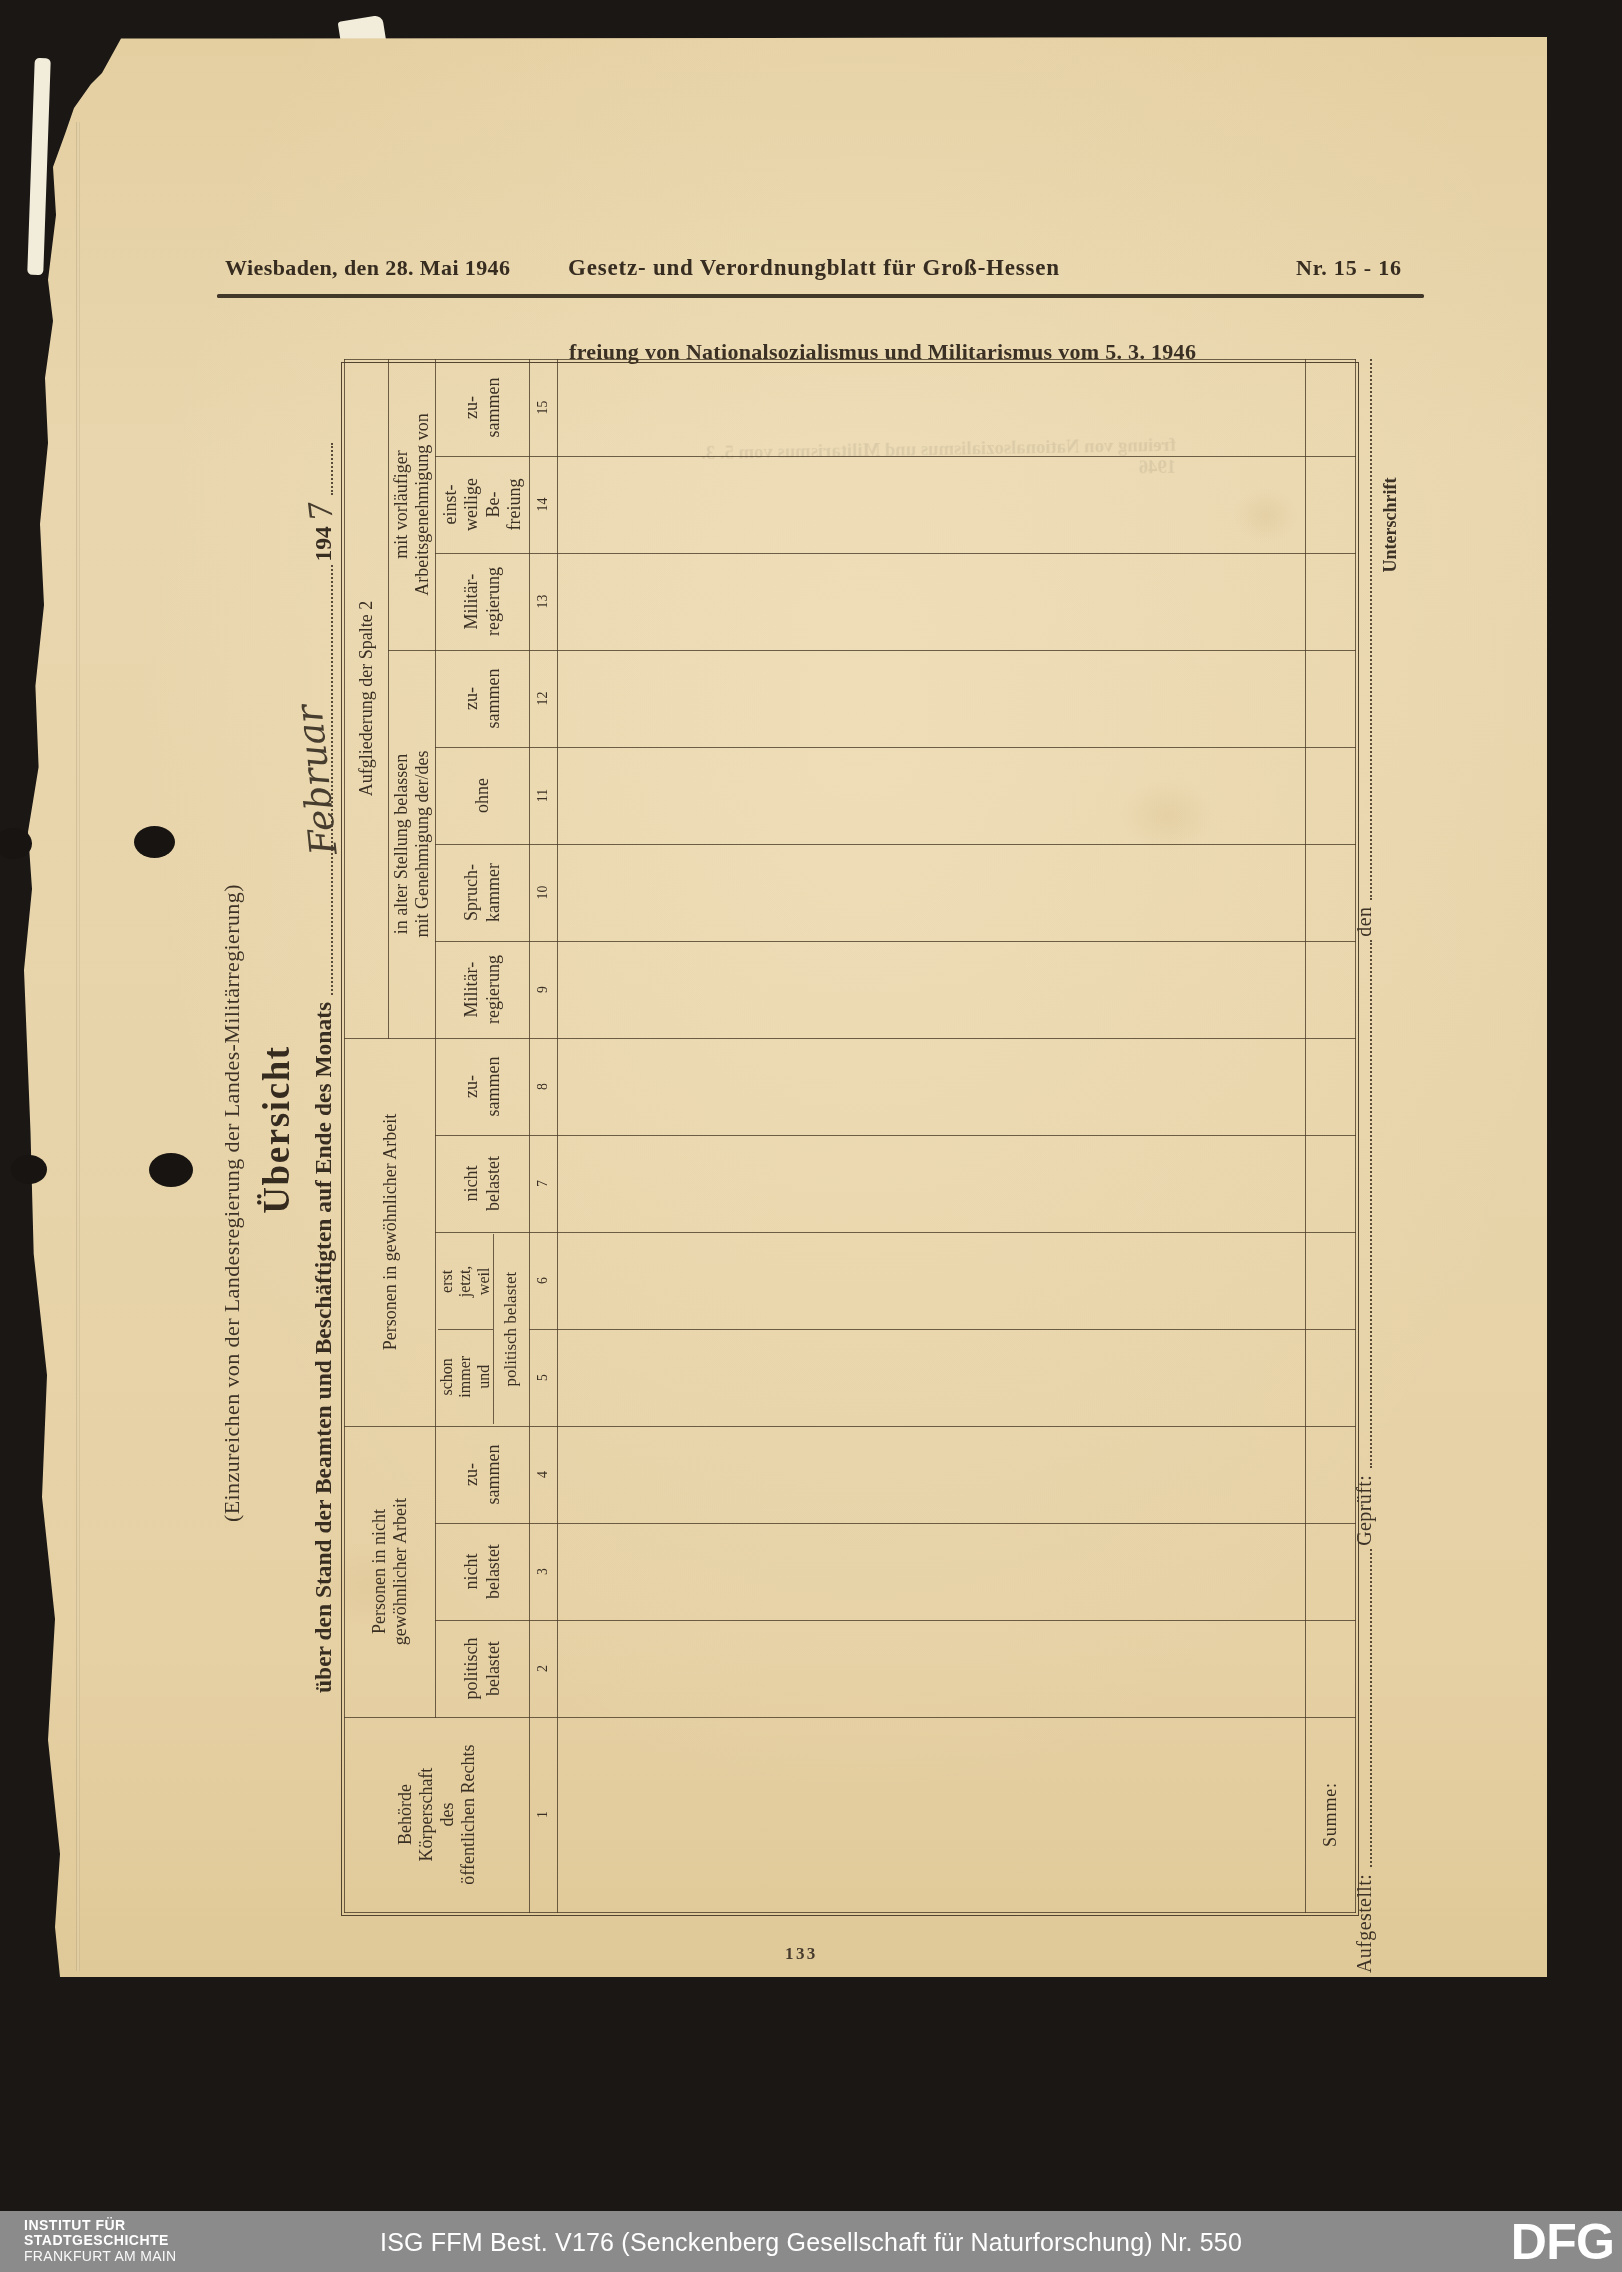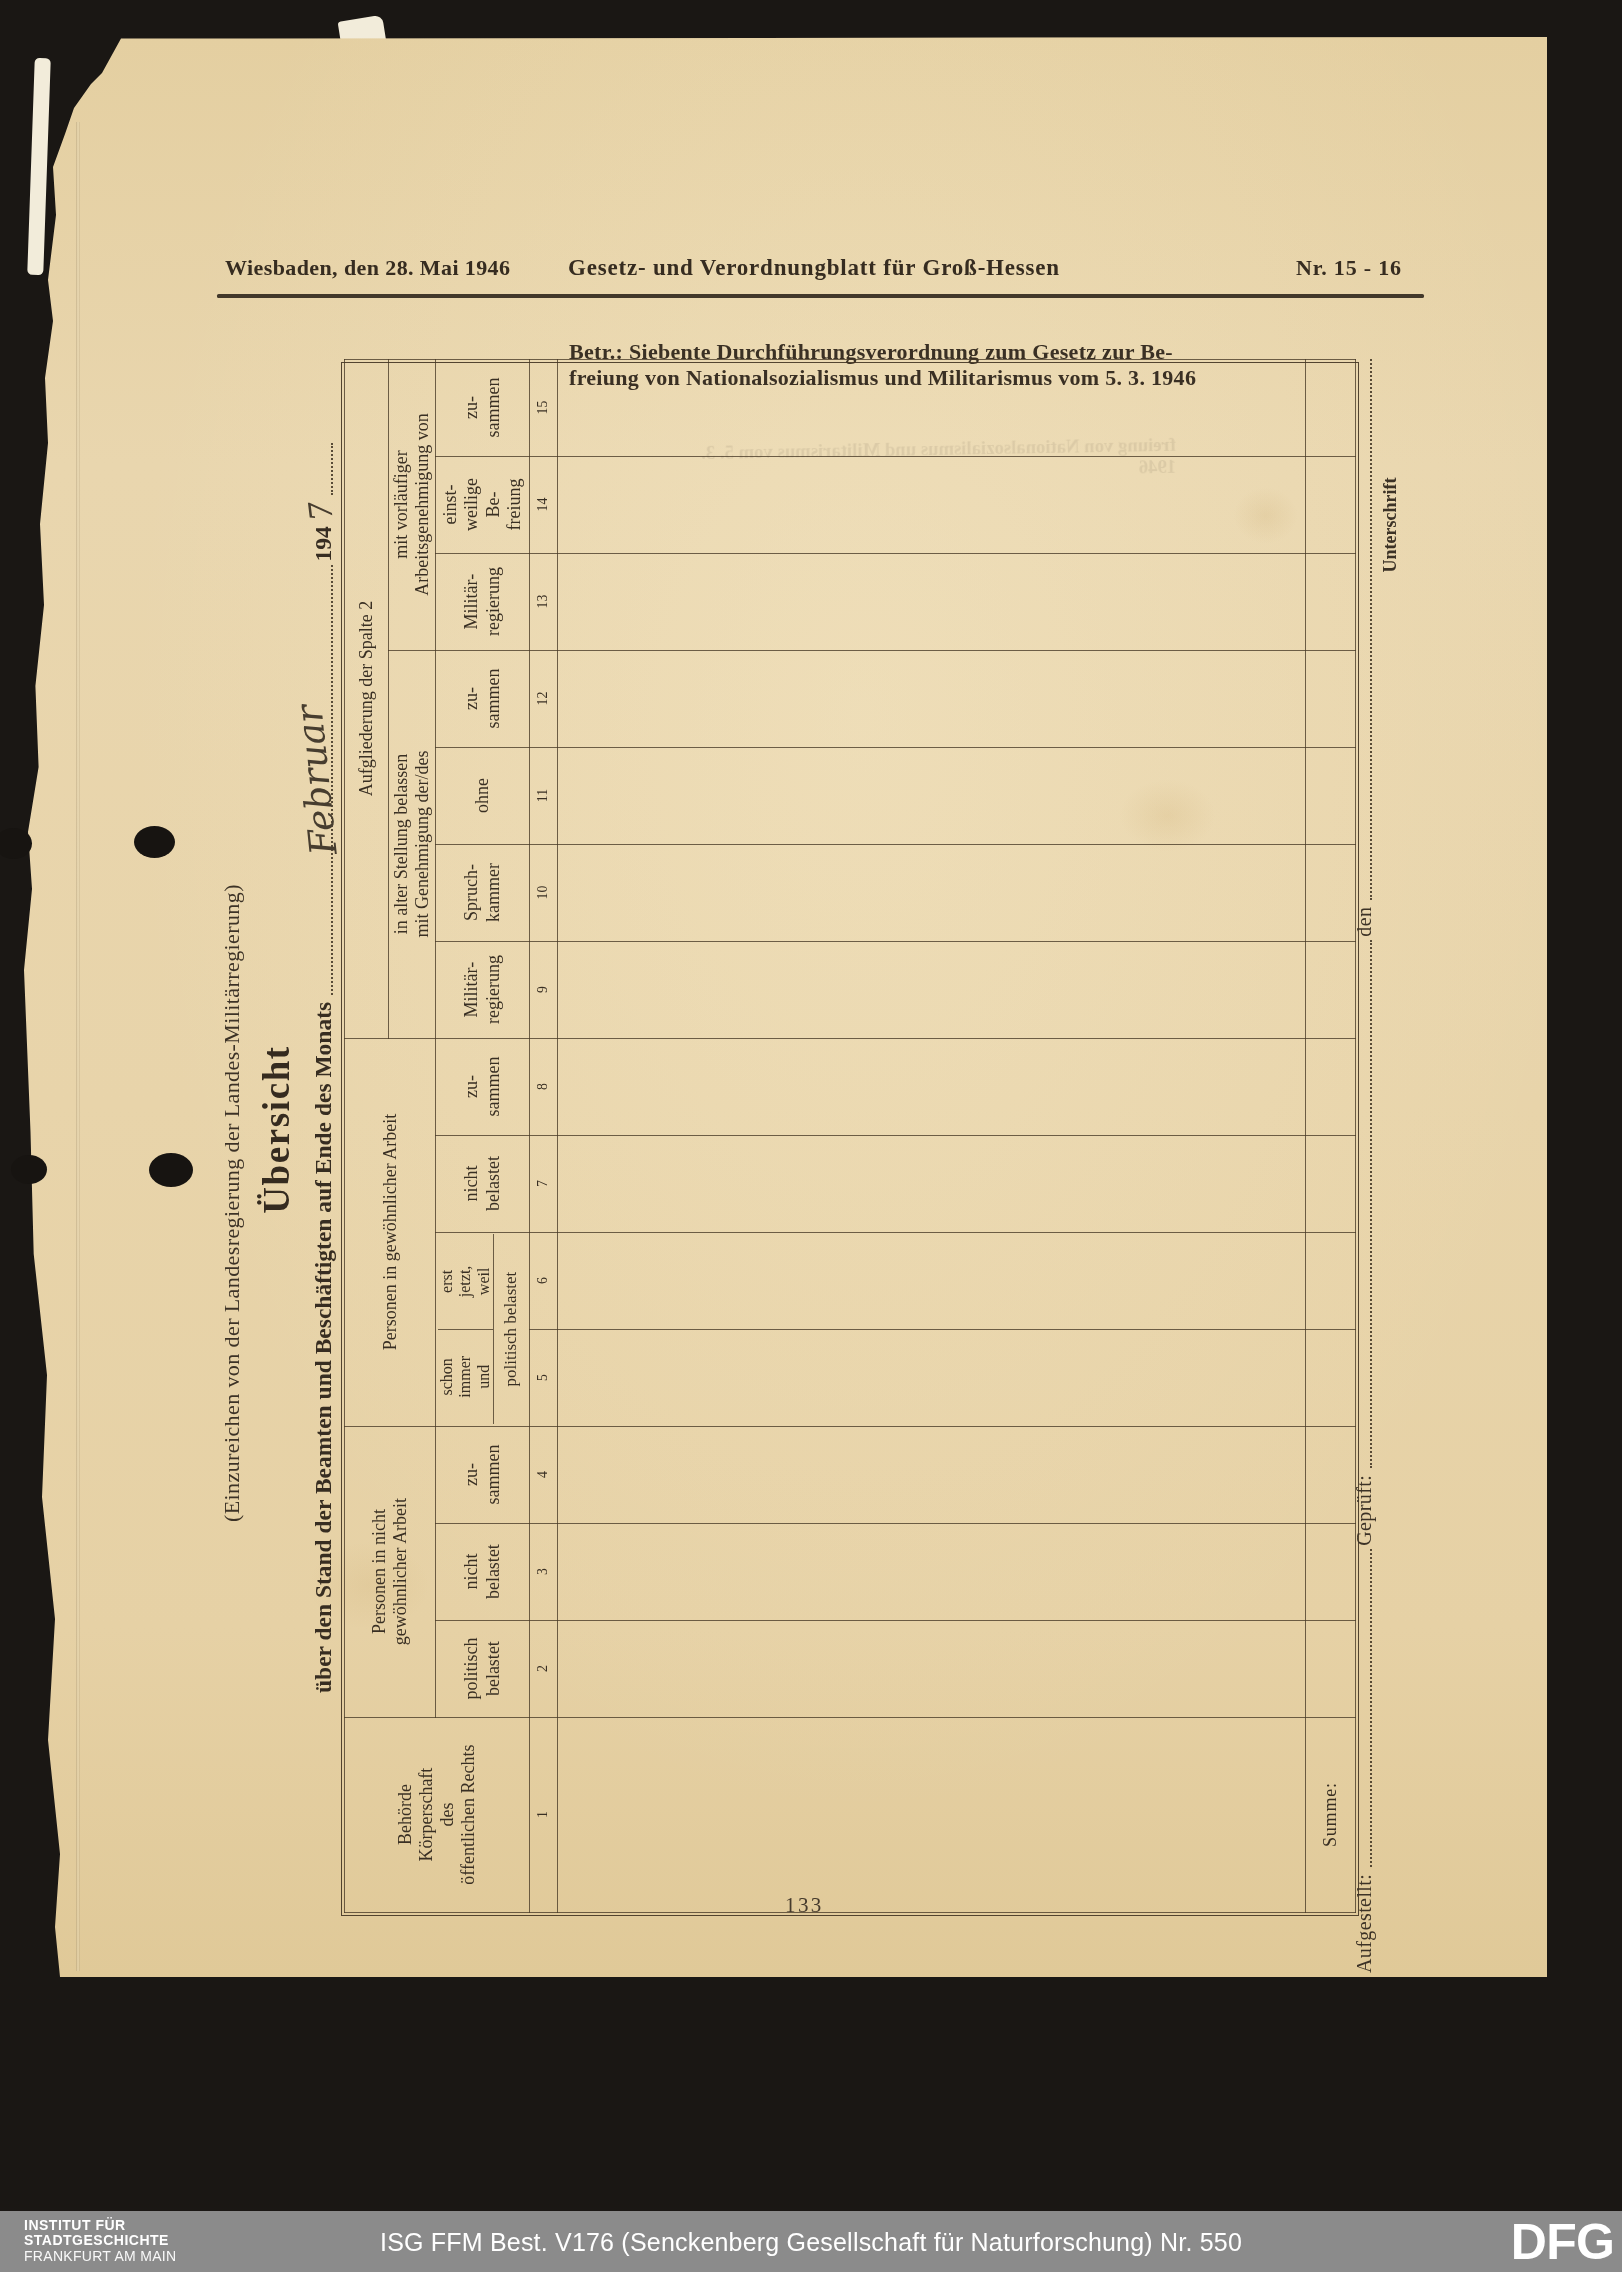--- a/index.html
+++ b/index.html
@@ -38,21 +38,21 @@
 
   
   .ink{color:#362c20;}
   .masthead-left{position:absolute;left:225px;top:255px;font-size:22px;font-weight:bold;letter-spacing:0.4px;}
   .masthead-center{position:absolute;left:568px;top:255px;width:543px;font-size:23px;font-weight:bold;letter-spacing:0.8px;}
   .masthead-right{position:absolute;left:1296px;top:255px;font-size:22px;font-weight:bold;letter-spacing:0.8px;font-family:Liberation Serif, serif;}
   .masthead-rule{position:absolute;left:217px;top:294px;width:1207px;height:4px;background:#42382a;border-radius:1.6px;}
   .betreff{position:absolute;left:569px;top:339px;width:665px;font-size:22px;font-weight:bold;line-height:1.2;letter-spacing:0.3px;color:#3a3024;}
   .ink-offset{position:absolute;left:689px;top:438px;width:487px;font-size:18.7px;font-weight:bold;
     transform:scaleX(-1) rotate(1deg);opacity:.09;filter:blur(0.5px);color:#3a3024;}
-  .pagenum{position:absolute;left:785px;top:1893px;font-size:21px;font-weight:normal;letter-spacing:2.4px;color:#463b2d;}
+  .pagenum{position:absolute;left:785px;top:1944px;font-size:17px;font-weight:bold;letter-spacing:2.4px;color:#463b2d;}
 
   
   .rot{
     position:absolute;left:219px;top:1973px;width:1614px;height:1184px;
     transform:rotate(-90deg);transform-origin:0 0;
   }
   .submit-note{position:absolute;left:451px;top:0px;font-size:22px;letter-spacing:0.4px;color:#3c3226;}
   .form-title{position:absolute;left:73px;top:36px;width:1541px;text-align:center;
     font-size:37px;font-weight:bold;letter-spacing:1.6px;color:#352b1f;}
   .subtitle{position:absolute;left:280px;top:82px;width:1253px;display:flex;align-items:flex-end;
@@ -118,21 +118,20 @@
 <div class="hole h2"></div>
 <div class="hole h3"></div>
 <div class="hole h4"></div>
 
 <div class="masthead-left ink">Wiesbaden, den 28. Mai 1946</div>
 <div class="masthead-center ink">Gesetz- und Verordnungblatt für Groß-Hessen</div>
 <div class="masthead-right ink">Nr. 15 - 16</div>
 <div class="masthead-rule"></div>
 
 <div class="betreff">
-  <div>Betr.: Siebente Durchführungsverordnung zum Gesetz zur Be-</div>
   <div>freiung von Nationalsozialismus und Militarismus vom 5. 3. 1946</div>
 </div>
 <div class="ink-offset">freiung von Nationalsozialismus und Militarismus vom 5. 3. 1946</div>
 
 <div class="pagenum">133</div>
 
 <div class="rot">
 
   <div class="submit-note ink">(Einzureichen von der Landesregierung der Landes-Militärregierung)</div>
   <div class="form-title">Übersicht</div>

